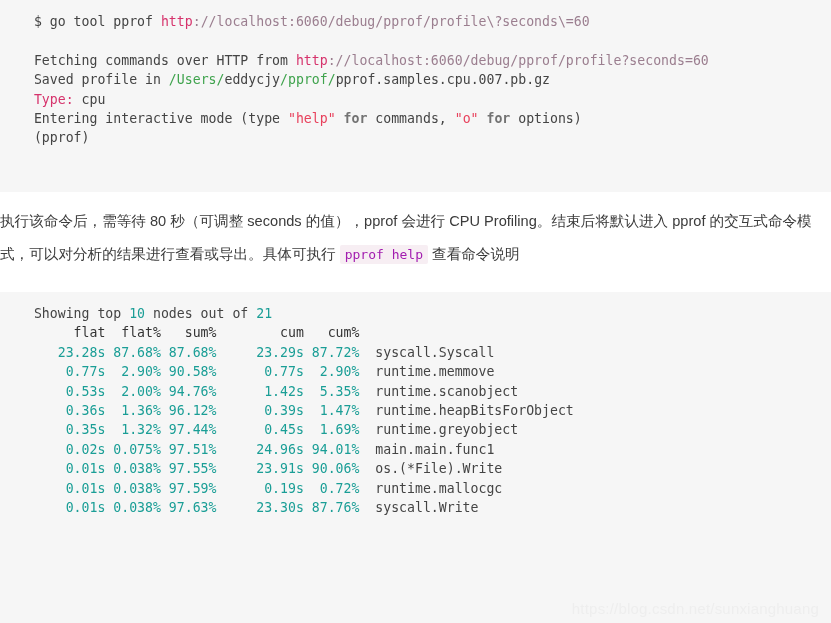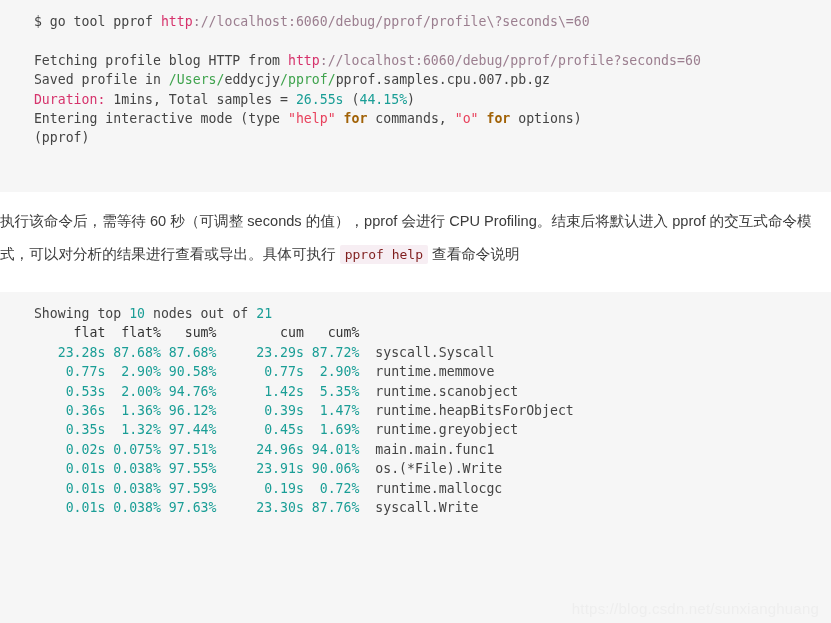--- a/index.html
+++ b/index.html
@@ -43,39 +43,39 @@
   .codeline.blank { color: transparent; }
 
   
   .tok-kw      { color: #d6336c; }   
   .tok-str     { color: #e8415c; }
   .tok-green   { color: #3fa34d; }
   .tok-num     { color: #1a9e96; }
   .tok-url     { color: #9b7e8f; }
   .tok-plain   { color: #444444; }
   .tok-dark    { color: #333333; margin-top: 8px; }
-  .tok-bold    { font-weight: bold; color: #a16207; }
+  .tok-bold    { font-weight: bold; color: #737373; }
 
   
   #prose {
     position: absolute;
     left: 0px;
     top: 205px;
     width: 831px;
     padding: 0 6px 0 0;
     box-sizing: border-box;
     font-family: "Liberation Sans", sans-serif;
     font-size: 14.6px;
     line-height: 33px;
     color: #3b3b3b;
   }
   #prose .inline-code {
     font-family: "DejaVu Sans Mono", "Liberation Mono", monospace;
     font-size: 13px;
-    color: #7f1d1d;
+    color: #a21caf;
     background: #f7eef3;
     padding: 2px 5px;
     border-radius: 2px;
   }
 
   
   #watermark {
     position: absolute;
     right: 12px;
     bottom: 6px;
@@ -88,30 +88,30 @@
 </style>
 </head>
 <body>
 
 <div class="page">
 
   <div class="codeblock" id="code-block-1">
     <div id="cb1-lines">
         <div class="codeline"><span class="tok-plain">  $ go tool pprof </span><span class="tok-kw">http</span><span class="tok-url">://localhost:6060/debug/pprof/profile\?seconds\=60</span></div>
         <div class="codeline blank">&nbsp;</div>
-        <div class="codeline"><span class="tok-plain">  Fetching profile blog HTTP from </span><span class="tok-kw">http</span><span class="tok-url">://localhost:6060/debug/pprof/profile?seconds=60</span></div>
+        <div class="codeline"><span class="tok-plain">  Fetching commands over HTTP from </span><span class="tok-kw">http</span><span class="tok-url">://localhost:6060/debug/pprof/profile?seconds=60</span></div>
         <div class="codeline"><span class="tok-plain">  Saved profile in </span><span class="tok-green">/</span><span class="tok-green">Users</span><span class="tok-green">/</span><span class="tok-plain">eddycjy</span><span class="tok-green">/</span><span class="tok-green">pprof</span><span class="tok-green">/</span><span class="tok-plain">pprof.samples.cpu.007.pb.gz</span></div>
-        <div class="codeline"><span class="tok-kw">  Duration:</span><span class="tok-plain"> 1mins, Total samples = </span><span class="tok-num">26.55s</span><span class="tok-plain"> (</span><span class="tok-num">44.15%</span><span class="tok-plain">)</span></div>
+        <div class="codeline"><span class="tok-kw">  Type:</span><span class="tok-plain"> cpu</span></div>
         <div class="codeline"><span class="tok-plain">  Entering interactive mode (type </span><span class="tok-str">"help"</span><span class="tok-bold"> for</span><span class="tok-plain"> commands, </span><span class="tok-str">"o"</span><span class="tok-bold"> for</span><span class="tok-plain"> options)</span></div>
         <div class="codeline"><span class="tok-plain">  (pprof)</span></div>
       </div>
   </div>
 
   <div id="prose">
-    <span>执行该命令后，需等待 60 秒（可调整 seconds 的值），pprof 会进行 CPU Profiling。结束后将默认进入 pprof 的交互式命令模式，可以对分析的结果进行查看或导出。具体可执行 </span><span class="inline-code">pprof help</span><span> 查看命令说明</span>
+    <span>执行该命令后，需等待 80 秒（可调整 seconds 的值），pprof 会进行 CPU Profiling。结束后将默认进入 pprof 的交互式命令模式，可以对分析的结果进行查看或导出。具体可执行 </span><span class="inline-code">pprof help</span><span> 查看命令说明</span>
   </div>
 
   <div class="codeblock" id="code-block-2">
     <div id="cb2-lines">
         <div class="codeline"><span class="tok-plain">  Showing top </span><span class="tok-num">10</span><span class="tok-plain"> nodes out of </span><span class="tok-num">21</span></div>
         <div class="codeline"><span class="tok-dark">       flat  flat%   sum%        cum   cum%</span></div>
         <div class="codeline"><span class="tok-num">     23.28s 87.68% 87.68%     23.29s 87.72%  </span><span class="tok-plain">syscall.Syscall</span></div>
         <div class="codeline"><span class="tok-num">      0.77s  2.90% 90.58%      0.77s  2.90%  </span><span class="tok-plain">runtime.memmove</span></div>
         <div class="codeline"><span class="tok-num">      0.53s  2.00% 94.76%      1.42s  5.35%  </span><span class="tok-plain">runtime.scanobject</span></div>
         <div class="codeline"><span class="tok-num">      0.36s  1.36% 96.12%      0.39s  1.47%  </span><span class="tok-plain">runtime.heapBitsForObject</span></div>

